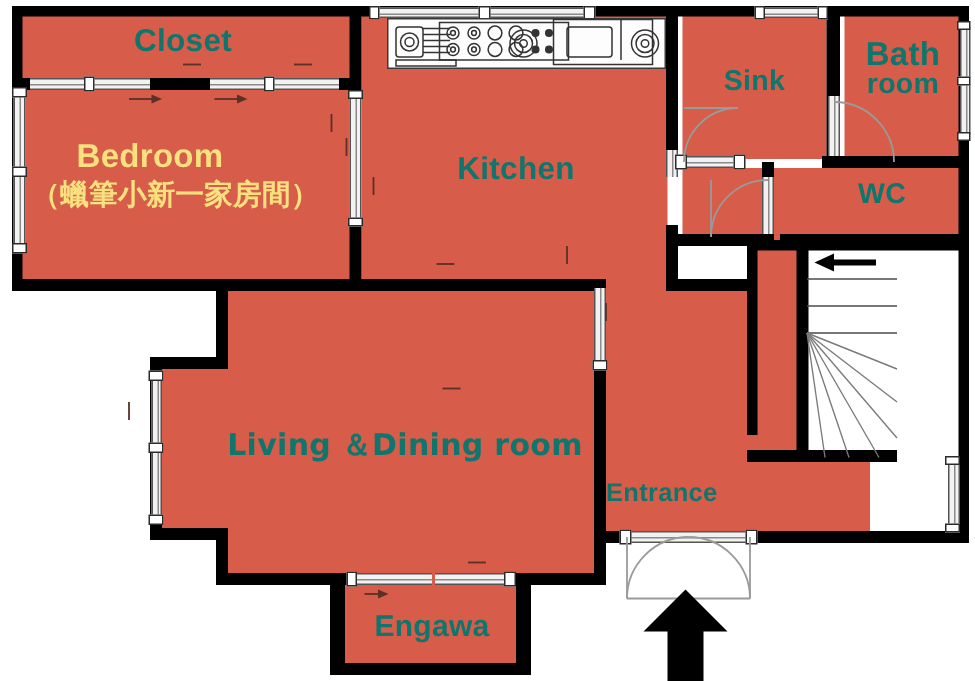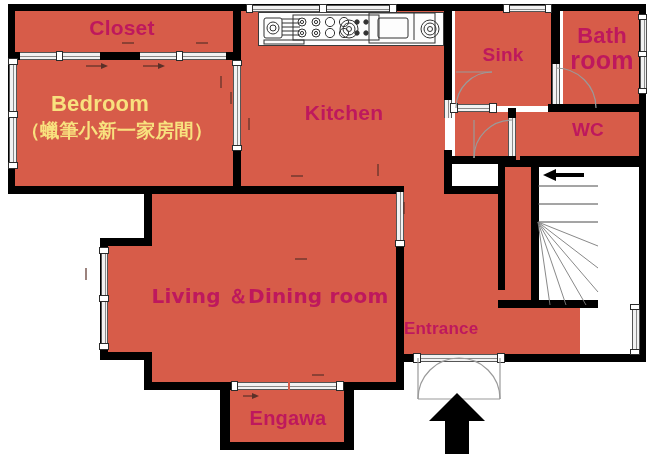--- a/index.html
+++ b/index.html
@@ -13,21 +13,21 @@
     height:454px;
     background:#ffffff;
     overflow:hidden;
   }
   
   .room{position:absolute;background:#d75c49;}
   .wall{position:absolute;background:#000000;}
   .white{position:absolute;background:#ffffff;}
   .label{
     position:absolute;
-    color:#be185d;
+    color:#0f766e;
     font-weight:bold;
     letter-spacing:.2px;
     white-space:nowrap;
     text-align:center;
     line-height:1.08;
     pointer-events:none;
   }
   .label.yellow{color:#f8e17e;}
   .cjk{font-family:"DejaVu Sans","Liberation Sans",sans-serif;}
 
@@ -330,21 +330,21 @@
   <div class="label" style="left:62px;top:17px;width:120px;font-size:21px;">Closet</div>
 
   <div class="label yellow" style="left:12px;top:92px;width:176px;font-size:22px;">Bedroom</div>
   <div class="label yellow cjk" style="left:12px;top:120px;width:210px;font-size:19px;">（蠟筆小新一家房間）</div>
 
   <div class="label" style="left:282px;top:102px;width:124px;font-size:21px;">Kitchen</div>
 
   <div class="label" style="left:463px;top:45px;width:80px;font-size:19px;">Sink</div>
 
   <div class="label" style="left:566px;top:24px;width:72px;font-size:22px;">Bath</div>
-  <div class="label" style="left:566px;top:47px;width:72px;font-size:25px;">room</div>
+  <div class="label" style="left:566px;top:47px;width:72px;font-size:19px;">room</div>
 
   <div class="label" style="left:552px;top:120px;width:72px;font-size:19px;">WC</div>
 
   <div class="label cjk" style="left:150px;top:286px;width:240px;font-size:20px;">Living ＆Dining room</div>
 
   <div class="label" style="left:404px;top:320px;width:120px;font-size:17px;text-align:left;">Entrance</div>
 
   <div class="label" style="left:230px;top:408px;width:116px;font-size:20px;">Engawa</div>
 
 </div>

